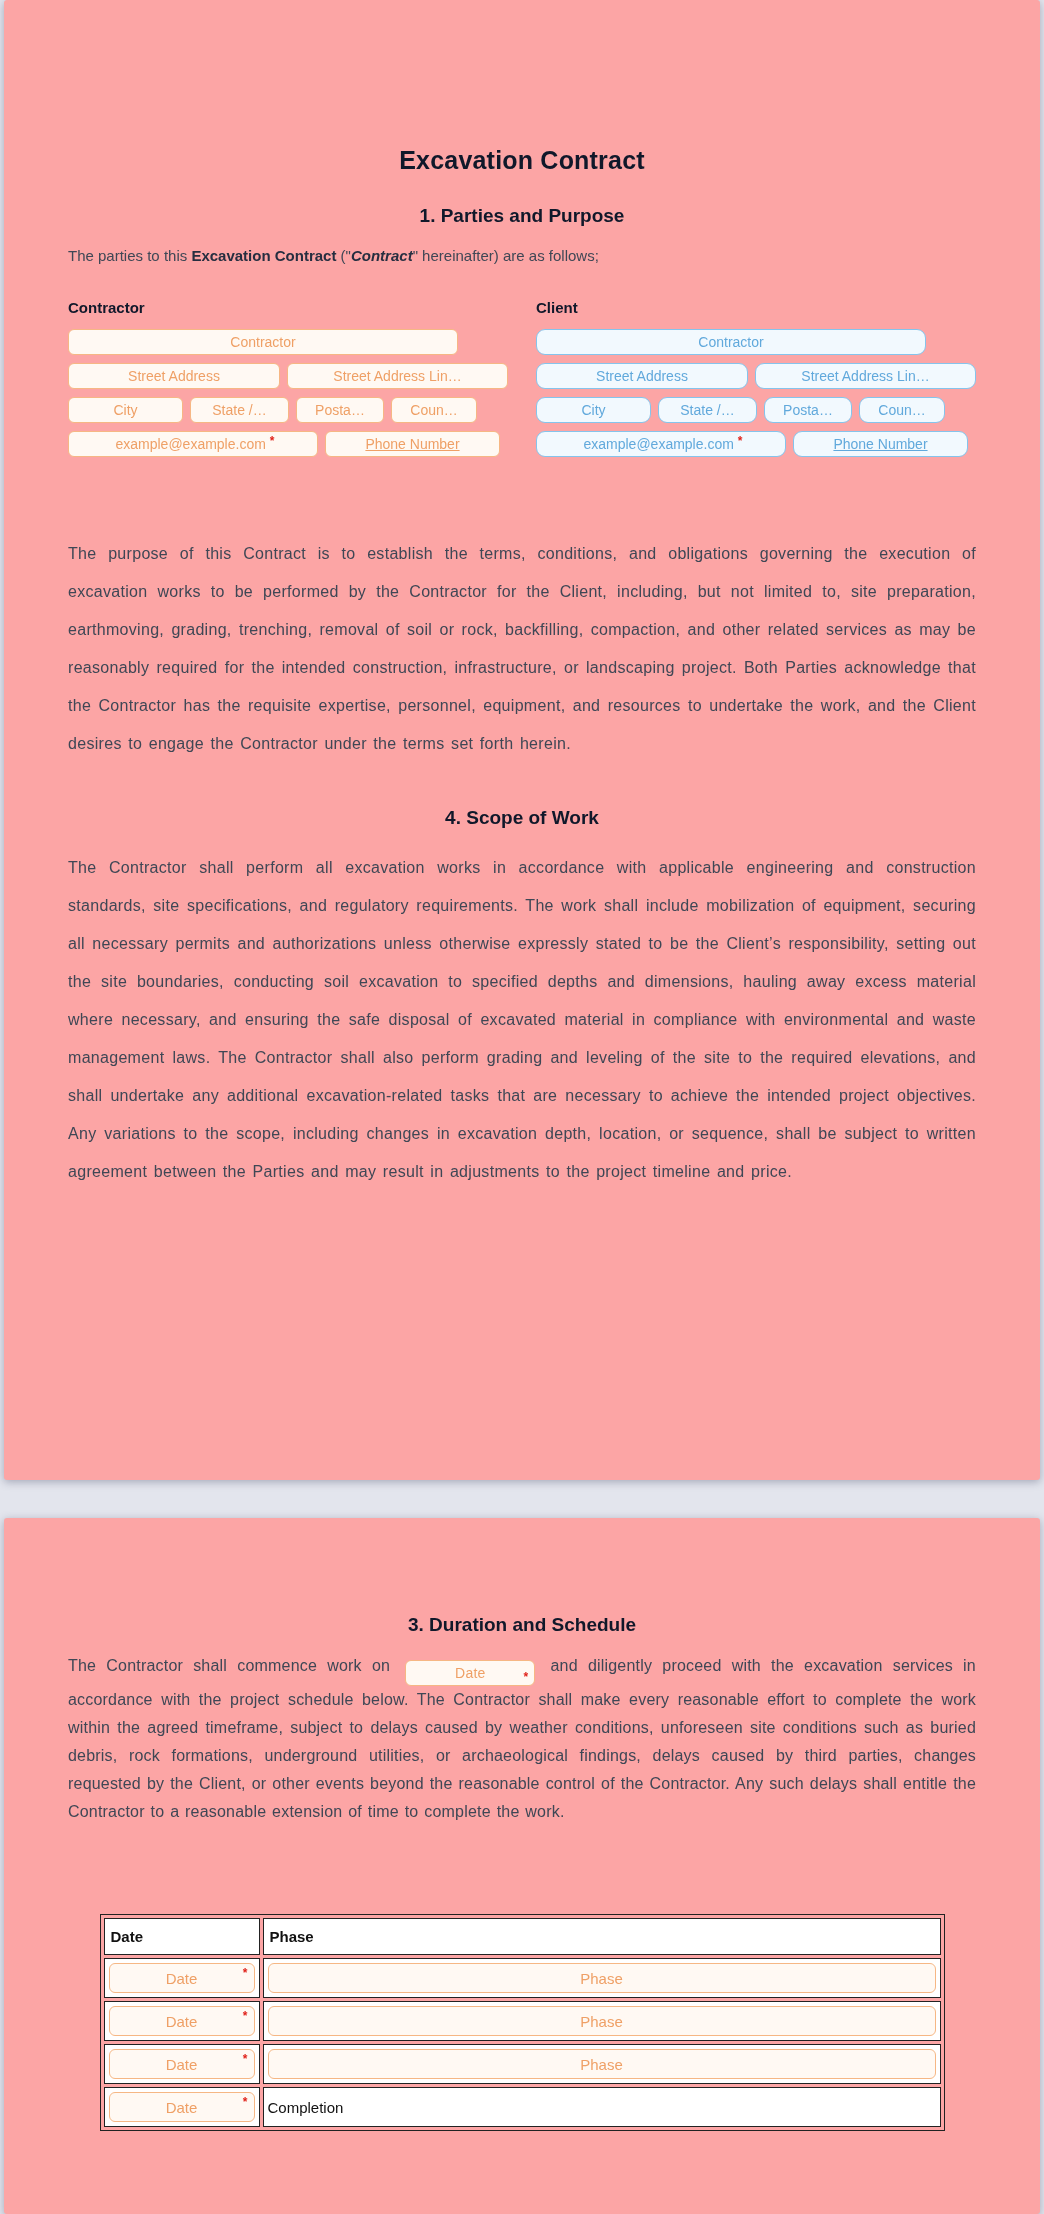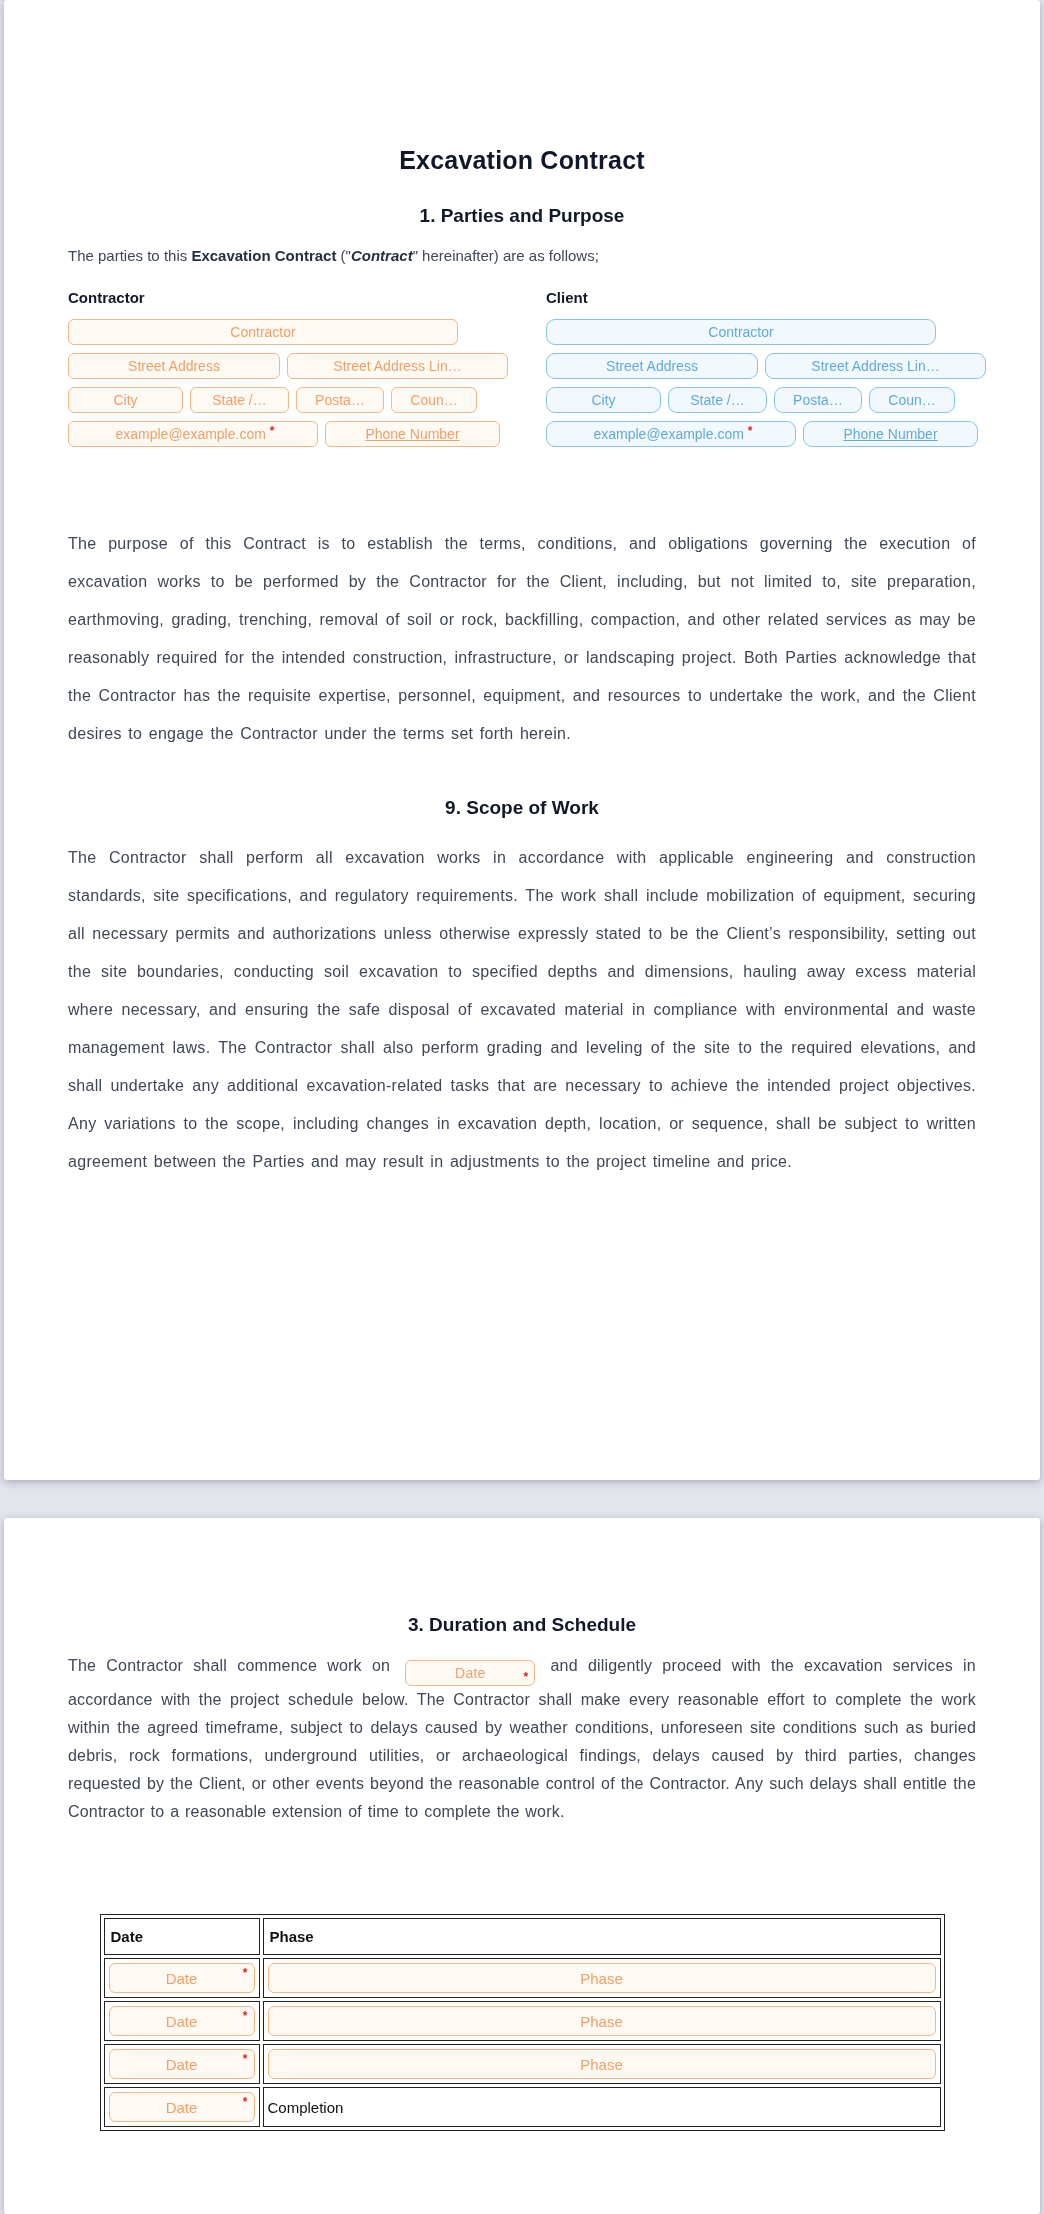--- a/index.html
+++ b/index.html
@@ -9,36 +9,36 @@
   }
   *{box-sizing:border-box;}
   html,body{margin:0;padding:0;}
   body{
     background:#E3E5ED;
     font-family:"Liberation Sans","DejaVu Sans",sans-serif;
     color:var(--body-text);
   }
   .canvas{width:1044px;margin:0 auto;}
   .page{
-    width:1036px;margin:0 auto;background:#ffffff;
+    width:1036px;margin:0 auto;background:#fca5a5;
     box-shadow:0 2px 8px rgba(50,55,85,.35);
     border-radius:3px;overflow:hidden;
   }
   .page1{height:1480px;padding:146px 64px 0;}
   .page2{height:696px;margin-top:38px;padding:96px 64px 12px;}
 
   h1{margin:0;text-align:center;font-size:25px;font-weight:bold;color:var(--heading);letter-spacing:.2px;}
   h2{margin:0;font-size:19px;font-weight:bold;color:var(--heading);text-align:center;}
   .s1-h{margin-top:30px;}
   .s2-h{margin-top:44px;}
 
   .intro{margin:18px 0 0;font-size:15px;line-height:22px;color:var(--body-text);}
   .intro b{color:#262E40;}
 
-  .cols{display:flex;gap:38px;margin-top:22px;}
+  .cols{display:flex;gap:28px;margin-top:32px;}
   .col{width:440px;}
   .col-label{font-size:15px;font-weight:bold;color:var(--heading);margin-bottom:13px;}
   .frow{display:flex;gap:7px;margin-bottom:8px;}
 
   .field{
     position:relative;height:26px;
     display:flex;align-items:center;justify-content:center;
     font-size:14px;border-radius:6px;cursor:text;
   }
   .field.orange{border:1px solid var(--orange-border);background:var(--orange-bg);color:var(--orange-text);}
@@ -175,21 +175,21 @@
           </div>
           <div class="field blue w-phone">
             <span class="ph">Phone Number</span>
           </div>
         </div>
       </div>
     </div>
 
     <p class="para">The purpose of this Contract is to establish the terms, conditions, and obligations governing the execution of excavation works to be performed by the Contractor for the Client, including, but not limited to, site preparation, earthmoving, grading, trenching, removal of soil or rock, backfilling, compaction, and other related services as may be reasonably required for the intended construction, infrastructure, or landscaping project. Both Parties acknowledge that the Contractor has the requisite expertise, personnel, equipment, and resources to undertake the work, and the Client desires to engage the Contractor under the terms set forth herein.</p>
 
-    <h2 class="s2-h">9. Scope of Work</h2>
+    <h2 class="s2-h">4. Scope of Work</h2>
 
     <p class="para tight">The Contractor shall perform all excavation works in accordance with applicable engineering and construction standards, site specifications, and regulatory requirements. The work shall include mobilization of equipment, securing all necessary permits and authorizations unless otherwise expressly stated to be the Client’s responsibility, setting out the site boundaries, conducting soil excavation to specified depths and dimensions, hauling away excess material where necessary, and ensuring the safe disposal of excavated material in compliance with environmental and waste management laws. The Contractor shall also perform grading and leveling of the site to the required elevations, and shall undertake any additional excavation-related tasks that are necessary to achieve the intended project objectives. Any variations to the scope, including changes in excavation depth, location, or sequence, shall be subject to written agreement between the Parties and may result in adjustments to the project timeline and price.</p>
 
   </div>
 
   <div class="page page2">
 
     <h2>3. Duration and Schedule</h2>
 
     <p class="para3"><span>The Contractor shall commence work on</span>

